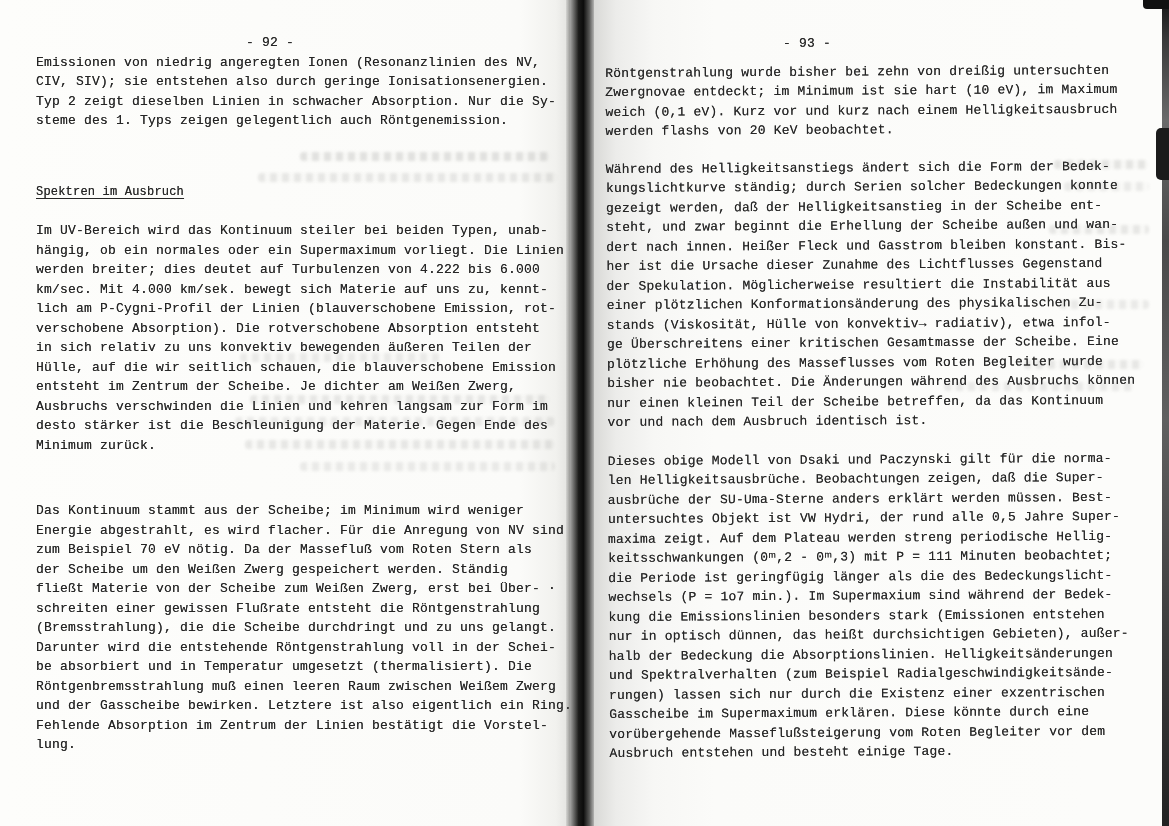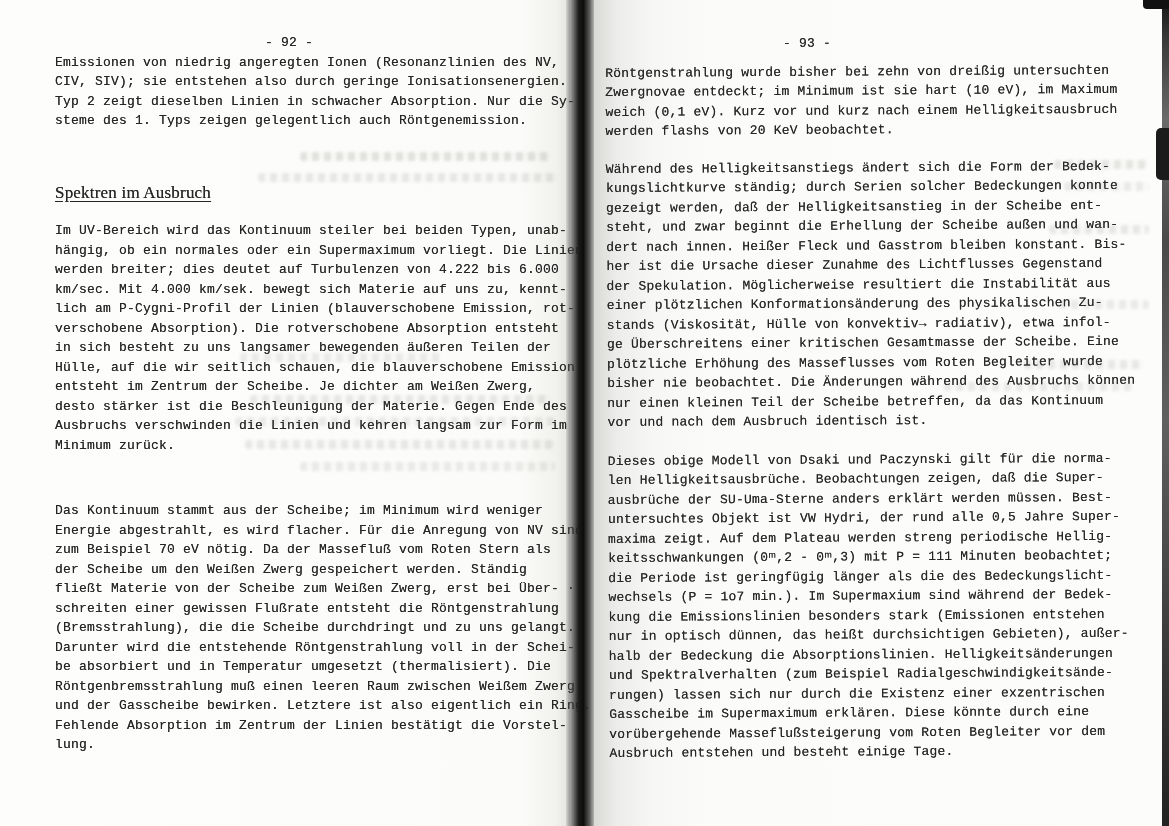--- a/index.html
+++ b/index.html
@@ -36,38 +36,37 @@
   }
   .edge-blob-top{
     position:absolute;right:0;top:0;width:26px;height:9px;
     background:#111;border-radius:0 0 0 4px;
   }
   .edge-blob-mid{
     position:absolute;right:0;top:128px;width:13px;height:52px;
     background:#1b1b1b;border-radius:5px 0 0 5px;filter:blur(0.6px);
   }
   .content{position:absolute;}
-  .content-left{left:55px;top:33px;width:516px;}
+  .content-left{left:36px;top:33px;width:516px;}
   .content-right{left:11px;top:35px;width:530px;transform:rotate(-0.35deg);transform-origin:0 0;}
   .line{
     white-space:pre;
     font-size:13px;line-height:19.5px;letter-spacing:0.2px;
     text-shadow:0 0 0.5px rgba(35,35,35,0.75);
   }
   .pagenum{
     font-size:13px;line-height:19.5px;letter-spacing:0.2px;
     text-shadow:0 0 0.5px rgba(35,35,35,0.75);
     white-space:pre;
   }
   .heading .line, .heading{
-    font-size:17px;line-height:19.5px;letter-spacing:0.2px;
+    font-size:12px;line-height:19.5px;letter-spacing:0.2px;
     text-decoration:underline;text-underline-offset:3px;
     text-shadow:0 0 0.5px rgba(35,35,35,0.75);
     white-space:pre;
-    font-family:Liberation Serif, serif;
   }
   .ghost{
     position:absolute;height:9px;border-radius:4px;
     background:repeating-linear-gradient(90deg,rgba(90,90,88,0.16) 0 7px,rgba(90,90,88,0.02) 7px 12px);
     filter:blur(1.6px);
   }
 </style>
 </head>
 <body>
 
@@ -83,25 +82,25 @@
           <div class="line">steme des 1. Typs zeigen gelegentlich auch Röntgenemission.</div>
         </div>
       <div class="heading" style="margin-top:52px">Spektren im Ausbruch</div>
       <div class="block para" style="margin-top:19px">
           <div class="line">Im UV-Bereich wird das Kontinuum steiler bei beiden Typen, unab-</div>
           <div class="line">hängig, ob ein normales oder ein Supermaximum vorliegt. Die Linien</div>
           <div class="line">werden breiter; dies deutet auf Turbulenzen von 4.222 bis 6.000</div>
           <div class="line">km/sec. Mit 4.000 km/sek. bewegt sich Materie auf uns zu, kennt-</div>
           <div class="line">lich am P-Cygni-Profil der Linien (blauverschobene Emission, rot-</div>
           <div class="line">verschobene Absorption). Die rotverschobene Absorption entsteht</div>
-          <div class="line">in sich besteht zu uns langsamer bewegenden äußeren Teilen der</div>
+          <div class="line">in sich relativ zu uns konvektiv bewegenden äußeren Teilen der</div>
           <div class="line">Hülle, auf die wir seitlich schauen, die blauverschobene Emission</div>
           <div class="line">entsteht im Zentrum der Scheibe. Je dichter am Weißen Zwerg,</div>
+          <div class="line">Ausbruchs verschwinden die Linien und kehren langsam zur Form im</div>
           <div class="line">desto stärker ist die Beschleunigung der Materie. Gegen Ende des</div>
-          <div class="line">Ausbruchs verschwinden die Linien und kehren langsam zur Form im</div>
           <div class="line">Minimum zurück.</div>
         </div>
       <div class="block para" style="margin-top:46px">
           <div class="line">Das Kontinuum stammt aus der Scheibe; im Minimum wird weniger</div>
           <div class="line">Energie abgestrahlt, es wird flacher. Für die Anregung von NV sind</div>
           <div class="line">zum Beispiel 70 eV nötig. Da der Massefluß vom Roten Stern als</div>
           <div class="line">der Scheibe um den Weißen Zwerg gespeichert werden. Ständig</div>
           <div class="line">fließt Materie von der Scheibe zum Weißen Zwerg, erst bei Über- ·</div>
           <div class="line">schreiten einer gewissen Flußrate entsteht die Röntgenstrahlung</div>
           <div class="line">(Bremsstrahlung), die die Scheibe durchdringt und zu uns gelangt.</div>

